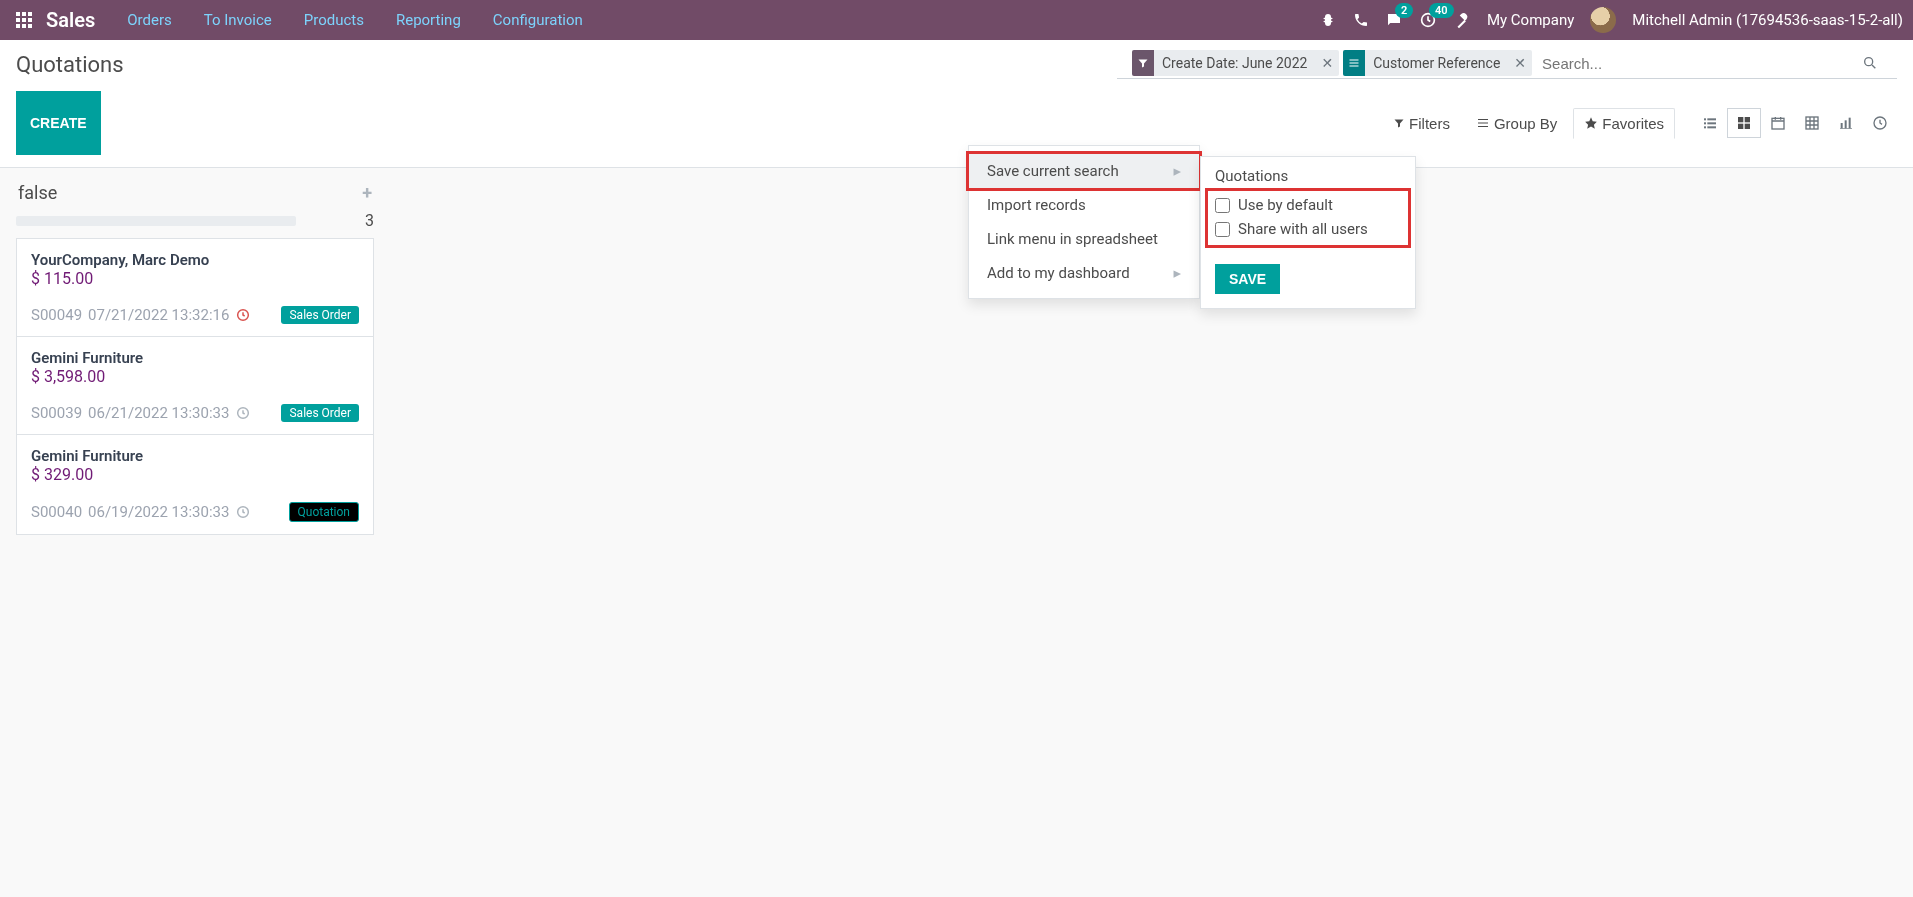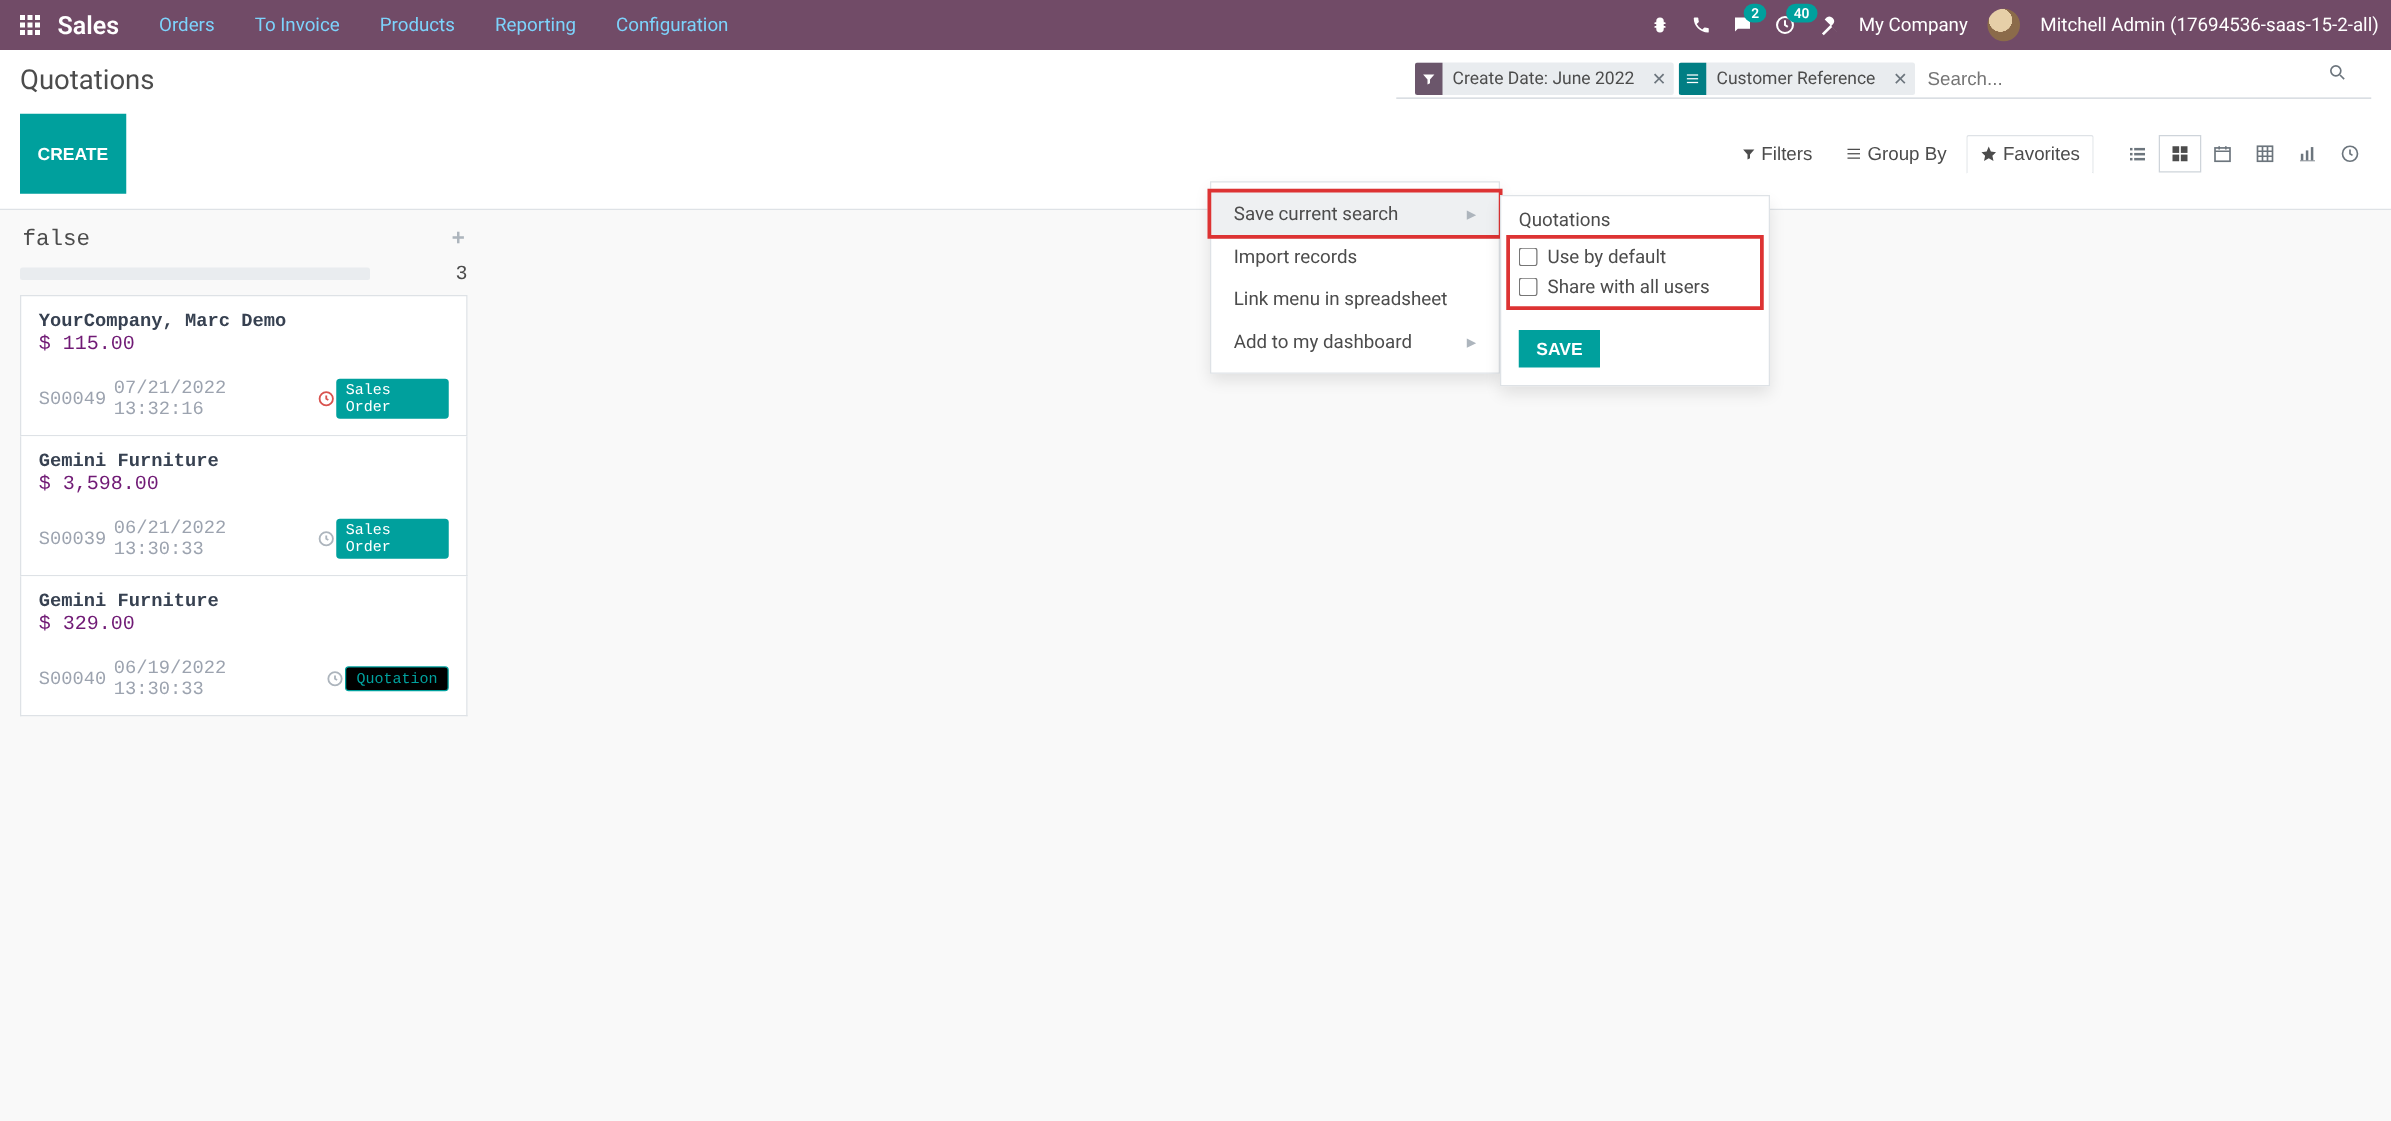--- a/index.html
+++ b/index.html
@@ -16,42 +16,42 @@
 .topnav .icon-btn { position: relative; cursor: pointer; display: flex; align-items: center; }
 .badge { position: absolute; top: -8px; left: 10px; background: #00A09D; color: #fff; border-radius: 10px; font-size: 11px; font-weight: 600; padding: 1px 6px; }
 .avatar { width: 26px; height: 26px; border-radius: 50%; background: radial-gradient(circle at 40% 35%, #e6cfa8 0 40%, #8b6b4a 41% 100%); display: inline-block; }
 .company, .username { font-size: 15px; cursor: pointer; }
 
 
 .control-panel { background: #fff; border-bottom: 1px solid #dee2e6; padding: 8px 16px 12px 16px; }
 .cp-top { display: flex; align-items: flex-start; justify-content: space-between; }
 .breadcrumb { font-size: 22px; color: #4c4c4c; padding-top: 4px; }
 .searchbox-wrap { flex: 1; max-width: 780px; margin-left: auto; }
-.searchbox { display: flex; border-bottom: 1px solid #ced4da; padding: 2px 15px; gap: 4px; }
+.searchbox { display: flex; align-items: center; border-bottom: 1px solid #ced4da; padding: 2px 15px; gap: 4px; }
 .facet { display: flex; align-items: center; background: #e9ecef; border-radius: 2px; overflow: hidden; font-size: 14px; }
 .facet .facet-icon { background: #6b566b; color: #fff; width: 22px; height: 26px; display: flex; align-items: center; justify-content: center; }
 .facet.group .facet-icon { background: #017e84; }
 .facet .facet-label { padding: 4px 8px; color: #4c4c4c; }
 .facet .facet-remove { padding: 0 6px; color: #6c757d; cursor: pointer; }
 .searchbox input { flex: 1; border: none; outline: none; font-size: 15px; padding: 4px 6px; background: transparent; }
 .searchbox .search-glass { color: #6c757d; padding: 0 4px; cursor: pointer; }
 
 .cp-bottom { display: flex; align-items: center; justify-content: space-between; margin-top: 12px; }
 .btn-create { background: #00A09D; color: #fff; border: none; padding: 24px 14px; font-size: 14px; font-weight: 600; cursor: pointer; border-radius: 0; }
 .cp-right { display: flex; align-items: center; gap: 0; }
 .filter-btns { display: flex; gap: 6px; margin-right: 18px; }
 .filter-btn { background: none; border: none; color: #4c4c4c; font-size: 15px; cursor: pointer; display: flex; align-items: center; gap: 4px; padding: 6px 10px; }
 .filter-btn.active { border: 1px solid #dee2e6; border-bottom: 1px solid #fff; background: #fff; border-radius: 2px 2px 0 0; position: relative; z-index: 20; }
 .view-switch { display: flex; gap: 0; }
 .view-btn { width: 34px; height: 30px; display: flex; align-items: center; justify-content: center; color: #6c757d; cursor: pointer; border: 1px solid transparent; }
 .view-btn.active { border: 1px solid #ced4da; color: #4c4c4c; }
 
 
 .kanban-area { padding: 10px 16px; display: flex; gap: 16px; align-items: flex-start; }
-.kanban-col { width: 358px; font-family: Liberation Mono, monospace; }
+.kanban-col { width: 358px; }
 .kanban-head { display: flex; align-items: center; justify-content: space-between; padding: 4px 2px; }
 .kanban-title { font-size: 18px; color: #4c4c4c; }
 .kanban-add { color: #adb5bd; font-size: 18px; cursor: pointer; font-weight: bold; }
 .kanban-bar-row { display: flex; align-items: center; justify-content: space-between; margin: 4px 0 8px 0; }
 .kanban-bar { width: 280px; height: 10px; background: #e9ecef; border-radius: 2px; }
 .kanban-count { font-size: 16px; color: #4c4c4c; }
 
 .card { background: #fff; border: 1px solid #dee2e6; }
 .card + .card { border-top: none; }
 .card-inner { padding: 12px 14px; }

